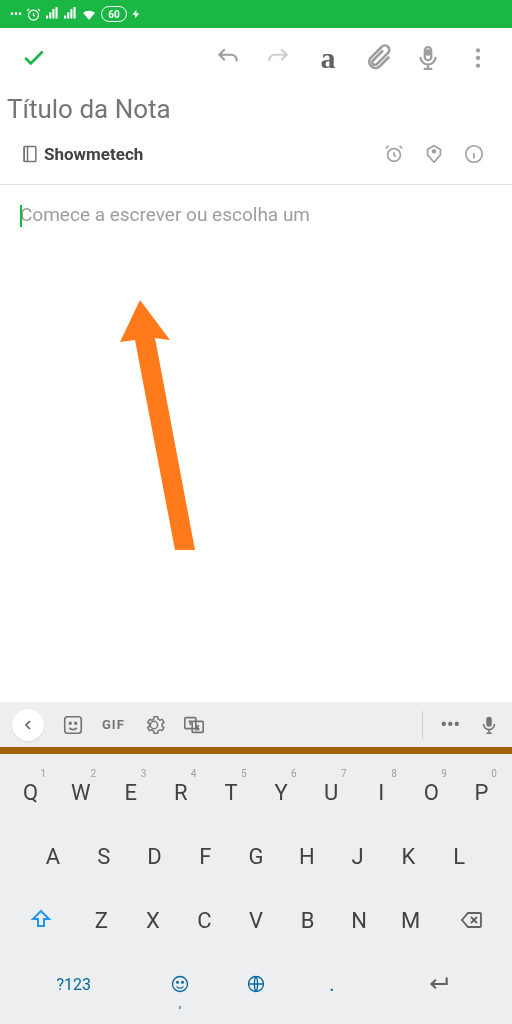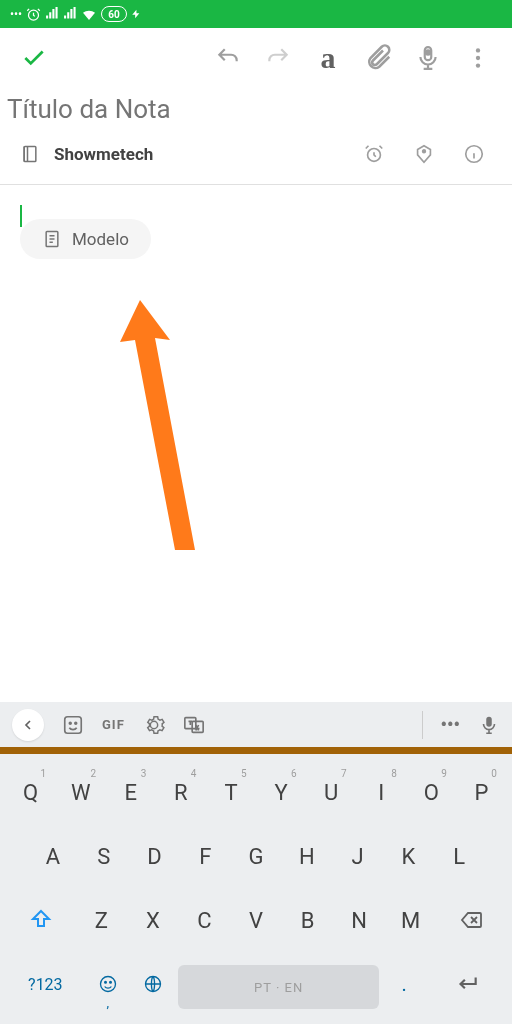--- a/index.html
+++ b/index.html
@@ -16,21 +16,21 @@
 .toolbar .spacer{flex:1;}
 .tb-btn{width:44px;height:44px;display:flex;align-items:center;justify-content:center;color:#9e9e9e;}
 .tb-btn.active{color:#1ab744;}
 .tb-btn svg{width:26px;height:26px;}
 .tb-btn.big svg{width:30px;height:30px;}
 .tb-text{font-family:Georgia,serif;font-size:30px;color:#616161;font-weight:600;}
 
 
 .title-area{padding:6px 7px 0;}
 .title-input{width:100%;border:none;font-size:26px;color:#bdbdbd;font-weight:400;outline:none;}
-.meta-row{display:flex;align-items:center;padding:12px 20px;border-bottom:1px solid #e0e0e0;gap:14px;}
+.meta-row{display:flex;align-items:center;padding:12px 20px;border-bottom:1px solid #e0e0e0;gap:4px;}
 .notebook-icon{width:20px;height:20px;color:#757575;}
 .notebook-name{font-size:17px;font-weight:700;color:#424242;flex:1;}
 .meta-btn{width:36px;height:36px;display:flex;align-items:center;justify-content:center;color:#9e9e9e;}
 .meta-btn svg{width:22px;height:22px;}
 
 
 .note-body{padding:18px 20px;position:relative;}
 .body-placeholder{font-size:19px;color:#9e9e9e;position:relative;}
 .cursor{position:absolute;left:0;top:2px;width:1.5px;height:22px;background:#1ab744;}
 .template-chip{margin-top:16px;display:inline-flex;align-items:center;gap:10px;background:#f5f5f5;border-radius:22px;padding:10px 22px;font-size:17px;color:#616161;}
@@ -159,27 +159,21 @@
     <svg viewBox="0 0 24 24" fill="none" stroke="currentColor" stroke-width="1.8">
         <circle cx="12" cy="12" r="9"></circle>
         <path d="M12 8h.01M11 12h1v5"></path>
       </svg>
   </div>
 </div>
 
 <div class="note-body">
   <div class="body-placeholder">
     <span class="cursor"></span>
-  </div>
-  <div class="template-chip">
-    <svg viewBox="0 0 24 24" fill="none" stroke="#757575" stroke-width="1.8">
-        <rect x="5" y="3" width="14" height="18" rx="1"></rect>
-        <path d="M9 8h6M9 12h6M9 16h4"></path>
-      </svg>
-    <span>Modelo</span>
+    <span>Comece a escrever ou escolha um</span>
   </div>
 </div>
 
 <svg class="arrow" width="120" height="260" viewBox="0 0 120 260">
   <path d="M40 0 L70 40 L55 38 L95 250 L75 250 L35 40 L20 42 Z" fill="#ff7a1a"></path>
 </svg>
 
 <div class="keyboard">
   <div class="kb-sugg">
     <div class="sugg-back">
@@ -267,21 +261,20 @@
             <path d="M8 15c1 1.5 2.5 2 4 2s3-.5 4-2"></path>
           </svg>
         <span style="position:absolute;font-size:13px;margin-top:36px;">,</span>
       </div>
       <div class="bkey small">
         <svg viewBox="0 0 24 24" fill="none" stroke="currentColor" stroke-width="1.6">
             <circle cx="12" cy="12" r="9"></circle>
             <path d="M3 12h18M12 3c2.5 3 2.5 15 0 18M12 3c-2.5 3-2.5 15 0 18"></path>
           </svg>
       </div>
-      <div class="spacebar">PT · EN</div>
       <div class="bkey small" style="font-size:20px;">
           <span>.</span>
         </div>
       <div class="bkey enter" style="color:#616161;">
         <svg viewBox="0 0 24 24" fill="none" stroke="currentColor" stroke-width="2">
             <path d="M20 6v6H6M10 8l-4 4 4 4"></path>
           </svg>
       </div>
     </div>
   </div>

